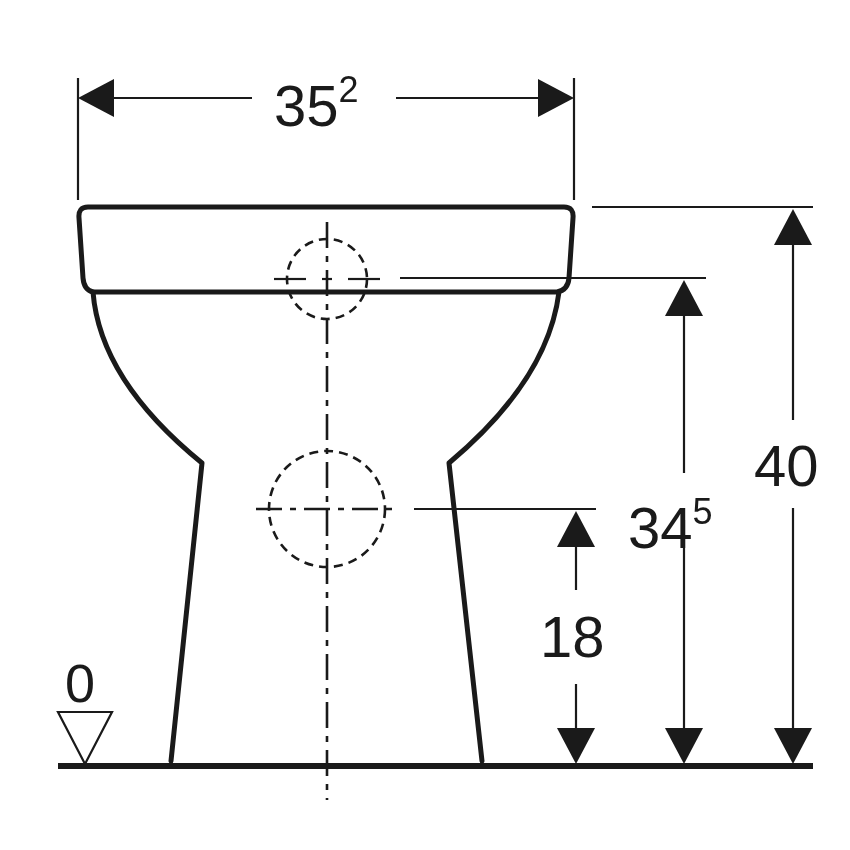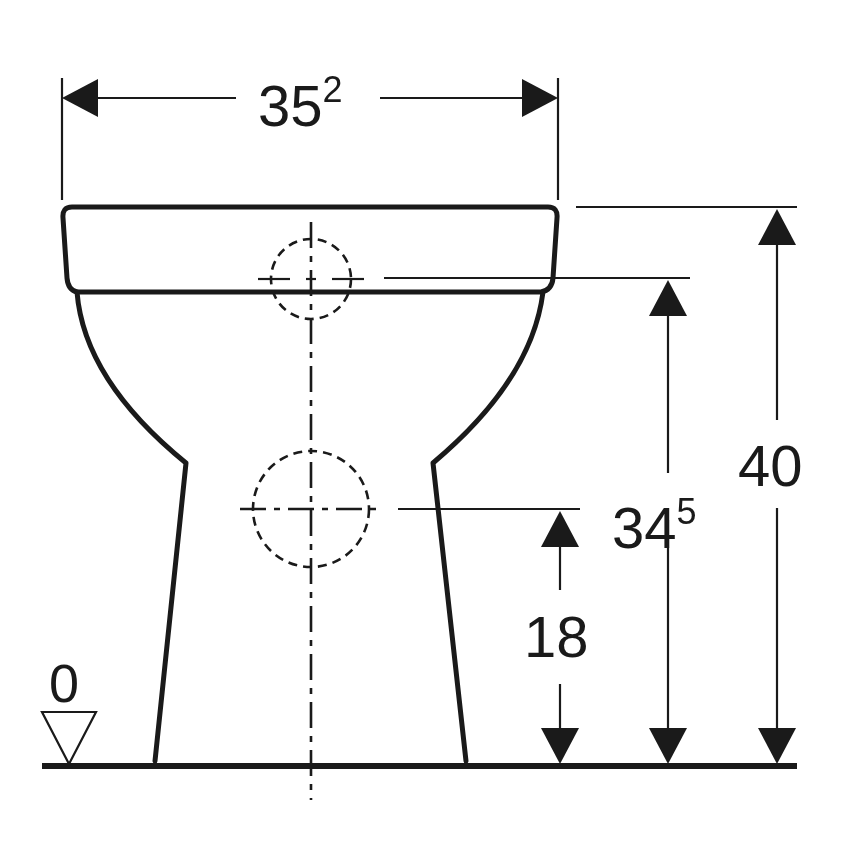--- a/index.html
+++ b/index.html
@@ -1,17 +1,17 @@
 <!DOCTYPE html>
 <html><head>
   <meta charset="utf-8">
   <style>
     html, body { margin: 0; padding: 0; background: #ffffff; }
     body { width: 850px; height: 850px; overflow: hidden; position: relative; }
-    #stage { position: absolute; left: 0; top: 0; width: 775px; height: 850px; }
+    #stage { position: absolute; left: 16px; top: 0; width: 775px; height: 850px; }
     svg { display: block; }
     .dim-text { font-family: "Liberation Sans", sans-serif; fill: #1a1a1a; }
     .outline { fill: none; stroke: #1a1a1a; stroke-width: 5; stroke-linejoin: round; stroke-linecap: round; }
     .thin { fill: none; stroke: #1a1a1a; stroke-width: 2.2; }
     .hair { fill: none; stroke: #1a1a1a; stroke-width: 1.6; }
     .dashed-circle { fill: none; stroke: #1a1a1a; stroke-width: 2.6; stroke-dasharray: 9 6; }
     .center-line { fill: none; stroke: #1a1a1a; stroke-width: 2.6; stroke-dasharray: 26 8 6 8; }
     .arrow { fill: #1a1a1a; stroke: none; }
     .floor { stroke: #1a1a1a; stroke-width: 6; }
   </style>

